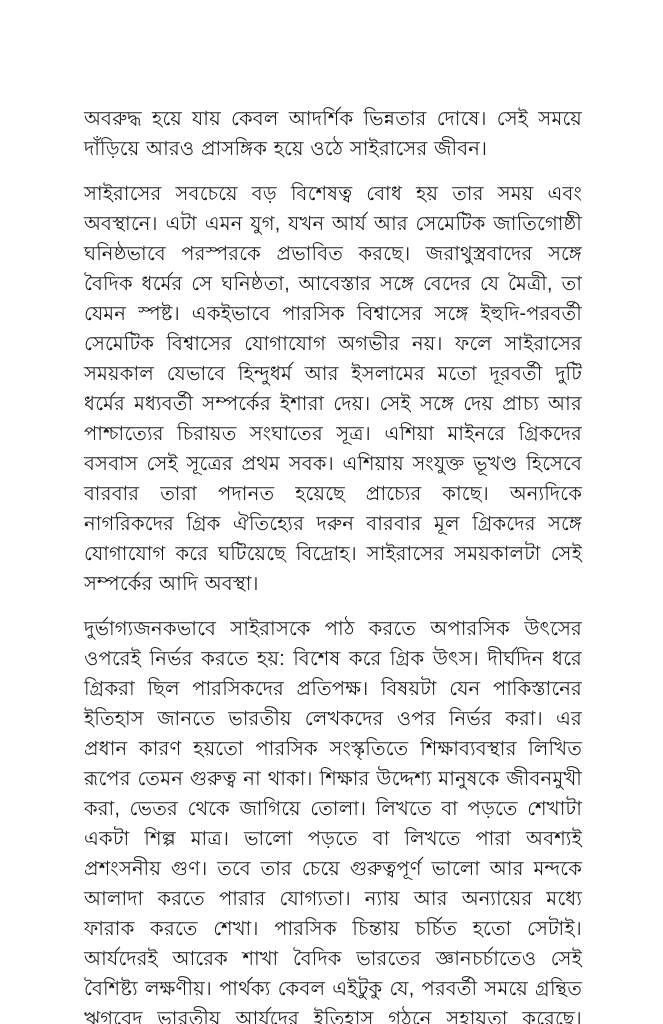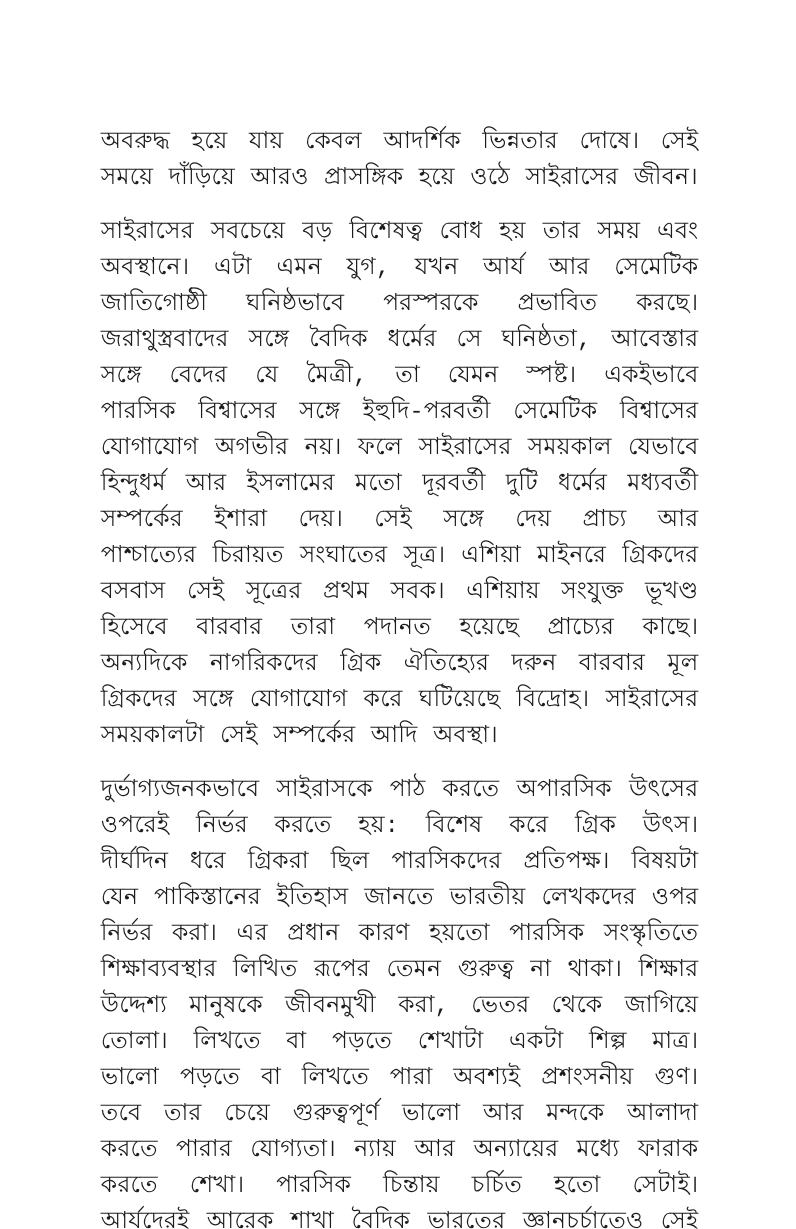--- a/index.html
+++ b/index.html
@@ -6,21 +6,21 @@
     margin: 0;
     padding: 0;
     background: #ffffff;
   }
   .page {
     position: relative;
     width: 663px;
     height: 1024px;
     background: #ffffff;
     overflow: hidden;
-    font-family: Liberation Mono, monospace;
+    font-family: Liberation Sans, sans-serif;
   }
   .text-block {
     position: absolute;
     left: 84px;
     top: 103px;
     width: 498px;
     color: #1c1c1c;
   }
   .text-block p {
     margin: 0 0 15px 0;

